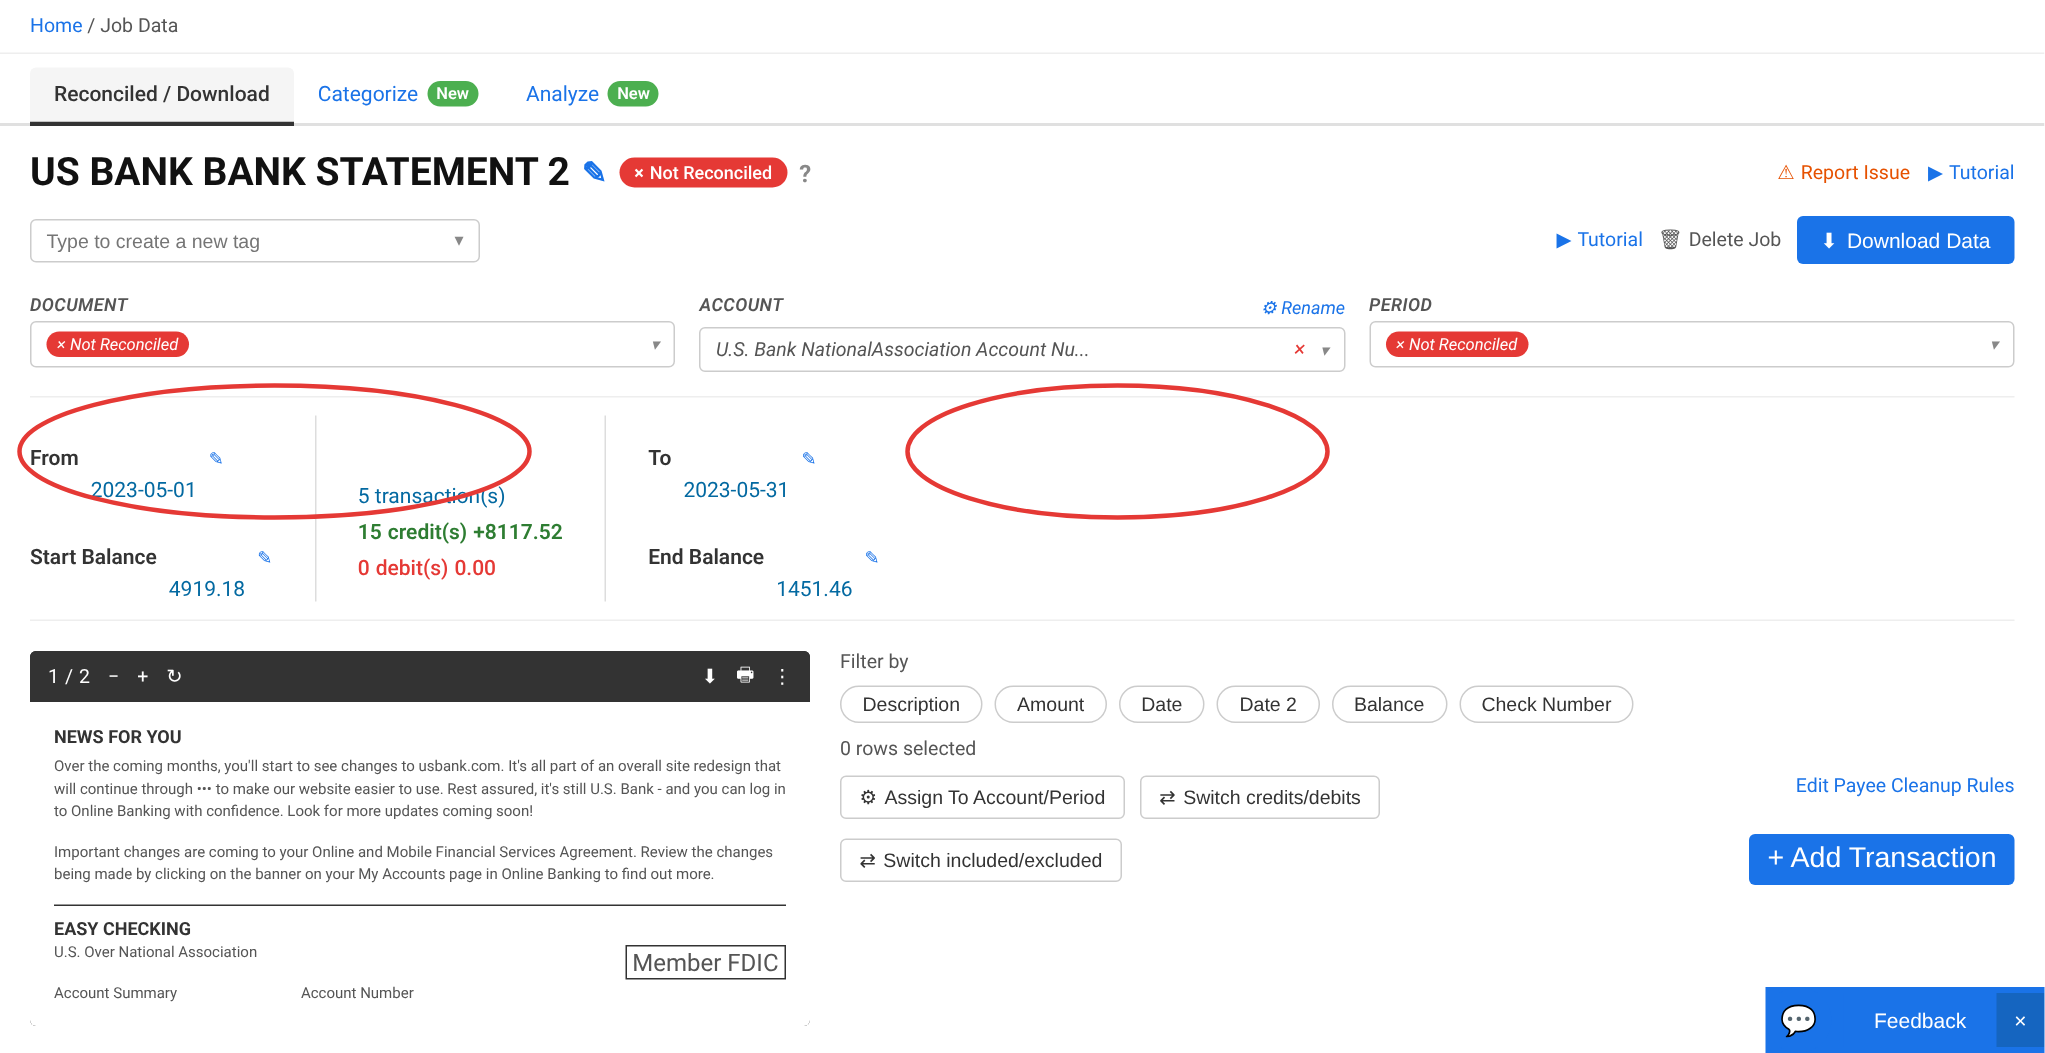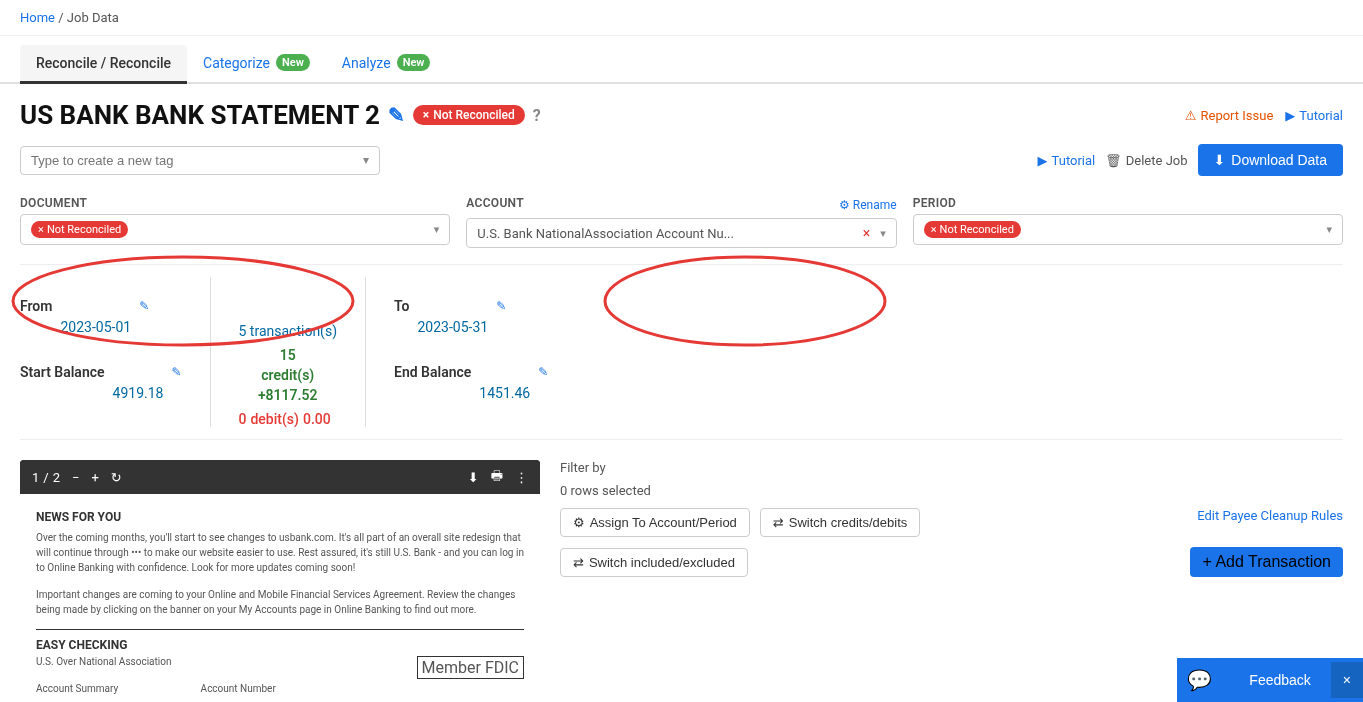--- a/index.html
+++ b/index.html
@@ -23,30 +23,30 @@
     .edit-icon { color: #1a73e8; cursor: pointer; font-size: 20px; }
     .not-reconciled-badge { background: #e53935; color: #fff; font-size: 12px; padding: 3px 10px; border-radius: 12px; display: flex; align-items: center; gap: 4px; font-weight: 500; }
     .not-reconciled-badge .x { cursor: pointer; font-weight: 700; }
     .help-icon { color: #888; cursor: pointer; font-size: 16px; }
 
     .title-right { display: flex; align-items: center; gap: 12px; font-size: 13px; }
     .report-issue-btn { color: #e65100; cursor: pointer; display: flex; align-items: center; gap: 4px; }
     .tutorial-btn-small { color: #1a73e8; cursor: pointer; display: flex; align-items: center; gap: 4px; }
 
     .toolbar-row { display: flex; align-items: center; justify-content: space-between; margin-bottom: 20px; }
-    .tag-input-wrap { display: flex; align-items: center; border: 1px solid #ccc; border-radius: 4px; padding: 6px 10px; width: 360px; background: #fff; cursor: pointer; }
+    .tag-input-wrap { display: flex; align-items: center; border: 1px solid #ccc; border-radius: 4px; padding: 6px 10px; width: 300px; background: #fff; cursor: pointer; }
     .tag-input-wrap input { border: none; outline: none; flex: 1; font-size: 13px; color: #999; cursor: pointer; background: transparent; }
     .tag-input-wrap .chevron { color: #888; font-size: 12px; }
 
     .toolbar-right { display: flex; align-items: center; gap: 10px; }
     .tutorial-btn { color: #1a73e8; cursor: pointer; display: flex; align-items: center; gap: 4px; font-size: 13px; }
     .delete-job-btn { color: #555; cursor: pointer; display: flex; align-items: center; gap: 4px; font-size: 13px; }
     .download-data-btn { background: #1a73e8; color: #fff; border: none; border-radius: 4px; padding: 8px 16px; cursor: pointer; font-size: 14px; font-weight: 500; display: flex; align-items: center; gap: 6px; }
 
-    .fields-row { display: grid; grid-template-columns: 1fr 1fr 1fr; gap: 16px; margin-bottom: 16px; }
+    .fields-row { display: grid; grid-template-columns: 1fr 1fr 1fr; gap: 16px; margin-bottom: 16px; font-style: italic; }
     .field-group label { font-size: 12px; color: #555; font-weight: 600; text-transform: uppercase; letter-spacing: 0.3px; margin-bottom: 4px; display: block; }
     .field-select { display: flex; align-items: center; border: 1px solid #ccc; border-radius: 4px; padding: 6px 10px; background: #fff; cursor: pointer; gap: 6px; }
     .field-select .val { flex: 1; font-size: 13px; color: #555; overflow: hidden; text-overflow: ellipsis; white-space: nowrap; }
     .field-select .nr-badge { background: #e53935; color: #fff; font-size: 11px; padding: 2px 7px; border-radius: 10px; display: flex; align-items: center; gap: 3px; white-space: nowrap; }
     .field-select .chevron { color: #888; font-size: 11px; margin-left: auto; }
     .rename-link { color: #1a73e8; font-size: 12px; cursor: pointer; display: flex; align-items: center; gap: 3px; }
     .account-header { display: flex; align-items: center; justify-content: space-between; margin-bottom: 4px; }
 
     .stats-row { display: flex; align-items: flex-start; gap: 20px; margin-bottom: 20px; padding: 12px 0; border-top: 1px solid #eee; border-bottom: 1px solid #eee; position: relative; }
     .stat-group { display: flex; flex-direction: column; gap: 8px; }
@@ -73,41 +73,41 @@
     .fdic-badge { font-size: 16px; border: 1px solid #333; padding: 1px 4px; }
 
     .filter-panel { flex: 1; }
     .filter-by-label { font-size: 13px; color: #555; margin-bottom: 8px; }
     .filter-buttons { display: flex; gap: 8px; flex-wrap: wrap; margin-bottom: 10px; }
     .filter-btn { border: 1px solid #ccc; background: #fff; border-radius: 16px; padding: 4px 14px; font-size: 13px; cursor: pointer; color: #333; }
     .rows-selected { font-size: 13px; color: #555; margin-bottom: 10px; }
     .action-buttons { display: flex; flex-wrap: wrap; gap: 10px; margin-bottom: 10px; align-items: flex-start; }
     .action-btn { border: 1px solid #ccc; background: #fff; border-radius: 4px; padding: 6px 12px; font-size: 13px; cursor: pointer; color: #333; display: flex; align-items: center; gap: 5px; }
     .edit-payee-link { color: #1a73e8; font-size: 13px; cursor: pointer; margin-left: auto; }
-    .add-transaction-btn { background: #1a73e8; color: #000000; border: none; border-radius: 4px; padding: 6px 12px; font-size: 16px; cursor: pointer; display: flex; align-items: center; gap: 5px; }
+    .add-transaction-btn { background: #1a73e8; color: #ffffff; border: none; border-radius: 4px; padding: 6px 12px; font-size: 19px; cursor: pointer; display: flex; align-items: center; gap: 5px; }
 
     .feedback-bar { position: fixed; bottom: 0; right: 0; display: flex; align-items: center; background: #1a73e8; color: #fff; }
     .feedback-btn { background: #1a73e8; color: #fff; border: none; padding: 10px 20px; font-size: 14px; cursor: pointer; }
     .feedback-close { background: #1565c0; border: none; color: #fff; padding: 10px 12px; cursor: pointer; font-size: 14px; }
     .chat-widget { background: #1a73e8; border-radius: 50%; width: 44px; height: 44px; display: flex; align-items: center; justify-content: center; color: #fff; cursor: pointer; margin-right: 8px; font-size: 20px; }
   </style>
 </head>
 <body>
 
 <div class="breadcrumb">
   <a href="#">Home</a>
   <span> </span>
   <span>/</span>
   <span> </span>
   <span>Job Data</span>
 </div>
 
 <div class="tabs-bar">
   <div class="tab active">
-    <span>Reconcile / Reconcile</span>
+    <span>Reconciled / Download</span>
   </div>
   <div class="tab blue">
     <span>Categorize</span>
     <span class="badge-new">New</span>
   </div>
   <div class="tab blue">
     <span>Analyze</span>
     <span class="badge-new">New</span>
   </div>
 </div>
@@ -218,21 +218,21 @@
         <span class="stat-edit">✎</span>
       </div>
     </div>
 
     <div class="stat-divider"></div>
 
     <div class="stat-group" style="padding-top:4px;justify-content:flex-end;">
       <div class="stat-item">
         <span class="stat-value">5 transaction(s)</span>
       </div>
-      <div class="stat-item" style="gap:4px;flex-direction:column;">
+      <div class="stat-item" style="gap:4px;">
         <span class="stat-green">15</span>
         <span class="stat-green">credit(s)</span>
         <span class="stat-green">+8117.52</span>
       </div>
       <div class="stat-item" style="gap:4px;">
         <span class="stat-red">0</span>
         <span class="stat-red">debit(s)</span>
         <span class="stat-red">0.00</span>
       </div>
     </div>
@@ -281,20 +281,28 @@
         </div>
         <div style="font-size:10px; color:#555; margin-top:4px;">
           <span>Account Summary</span>
           <span style="margin-left:80px;">Account Number</span>
         </div>
       </div>
     </div>
 
     <div class="filter-panel">
       <div class="filter-by-label">Filter by</div>
+      <div class="filter-buttons">
+        <button class="filter-btn">Description</button>
+        <button class="filter-btn">Amount</button>
+        <button class="filter-btn">Date</button>
+        <button class="filter-btn">Date 2</button>
+        <button class="filter-btn">Balance</button>
+        <button class="filter-btn">Check Number</button>
+      </div>
       <div class="rows-selected">0 rows selected</div>
       <div class="action-buttons">
         <button class="action-btn">
           <span>⚙</span>
           <span>Assign To Account/Period</span>
         </button>
         <button class="action-btn">
           <span>⇄</span>
           <span>Switch credits/debits</span>
         </button>

